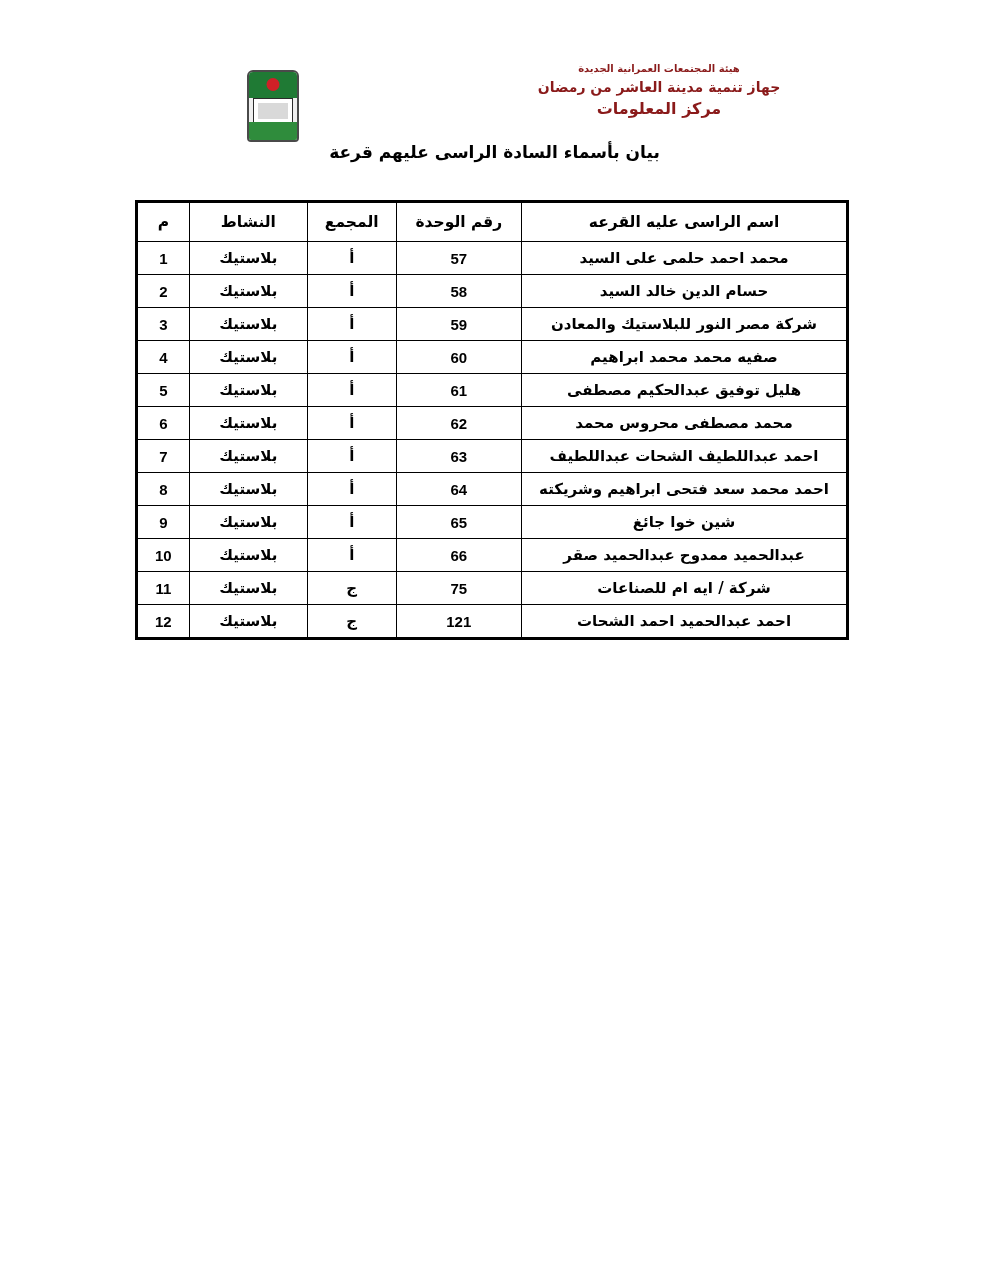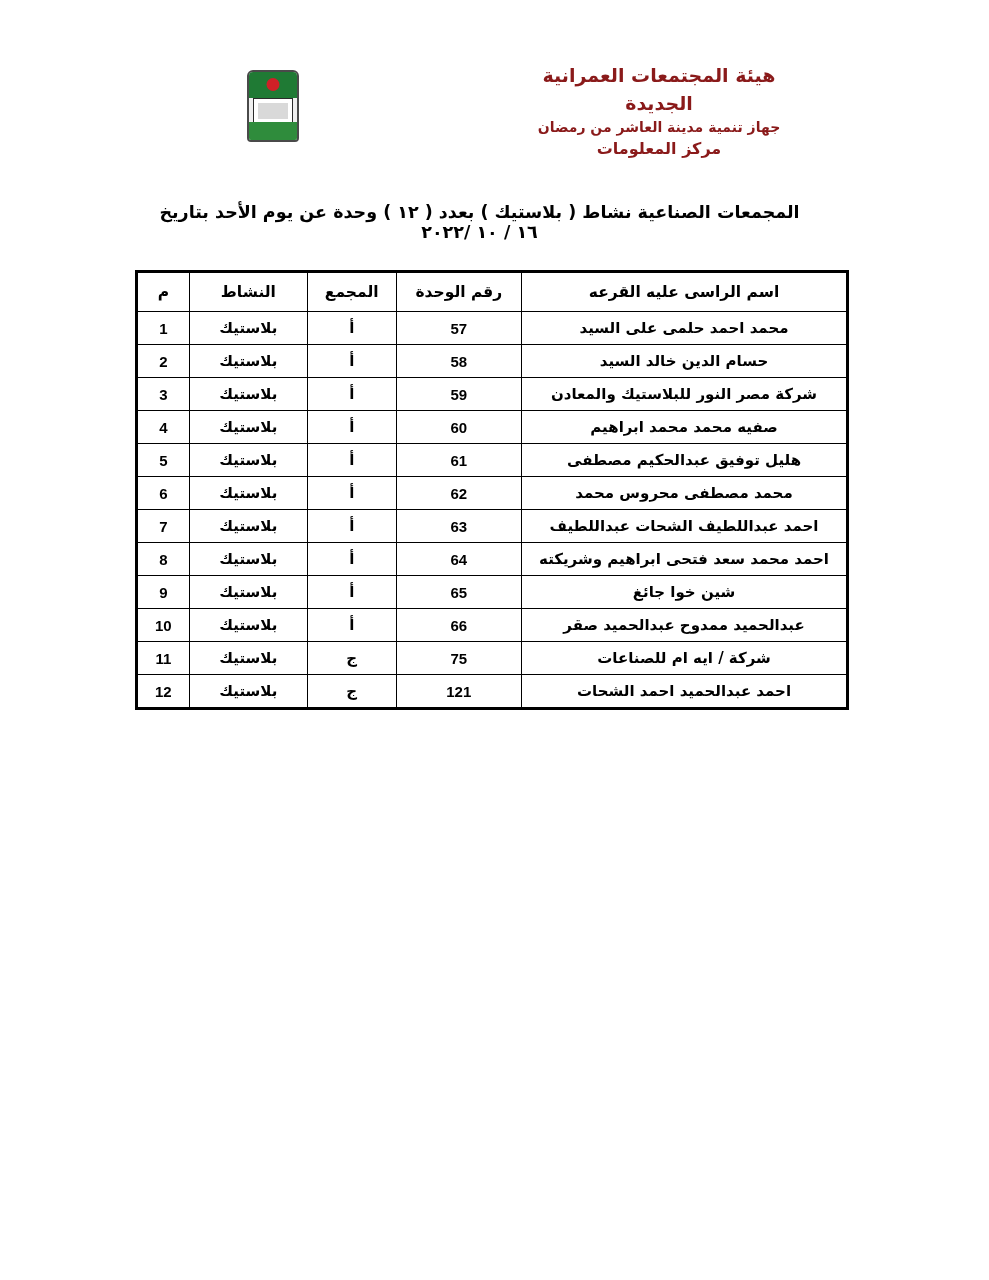--- a/index.html
+++ b/index.html
@@ -91,21 +91,21 @@
   .entity-block {
     position: absolute;
     right: 180px;
     top: 0;
     width: 300px;
     text-align: center;
     color: #8a1a1a;
     line-height: 1.45;
   }
   .entity-line {
-    font-size: 19px;
+    font-size: 10px;
     font-weight: bold;
     color: #8a1a1a;
     letter-spacing: 0px;
     font-family: "DejaVu Sans", "Liberation Sans", sans-serif;
   }
   .entity-line.small {
     font-size: 14px;
   }
   .entity-line.third {
     font-size: 16px;
@@ -204,23 +204,23 @@
         <div class="logo-bottom"></div>
       </div>
     </div>
 
     <div class="entity-block">
       <div class="entity-line">هيئة المجتمعات العمرانية الجديدة</div>
       <div class="entity-line small">جهاز تنمية مدينة العاشر من رمضان</div>
       <div class="entity-line third">مركز المعلومات</div>
     </div>
 
+    <div class="doc-subtitle">بيان بأسماء السادة الراسى عليهم قرعة</div>
   </div>
 
-  <div class="title-line">المجمعات الصناعية نشاط ( بلاستيك ) بعدد ( ١٢ ) وحدة  عن يوم الأحد  بتاريخ ١٦ / ١٠ /٢٠٢٢</div>
 
   <div class="table-wrap">
     <div class="table-outer">
       <table class="data">
         <colgroup>
           <col class="c-name">
           <col class="c-unit">
           <col class="c-group">
           <col class="c-activity">
           <col class="c-seq">

